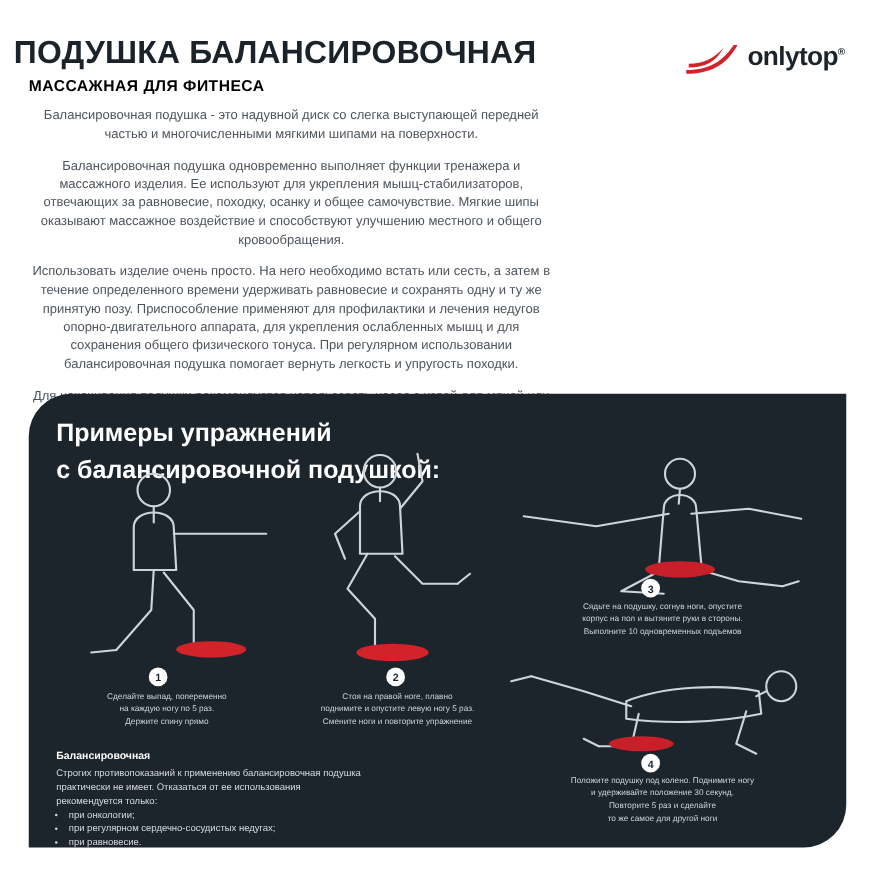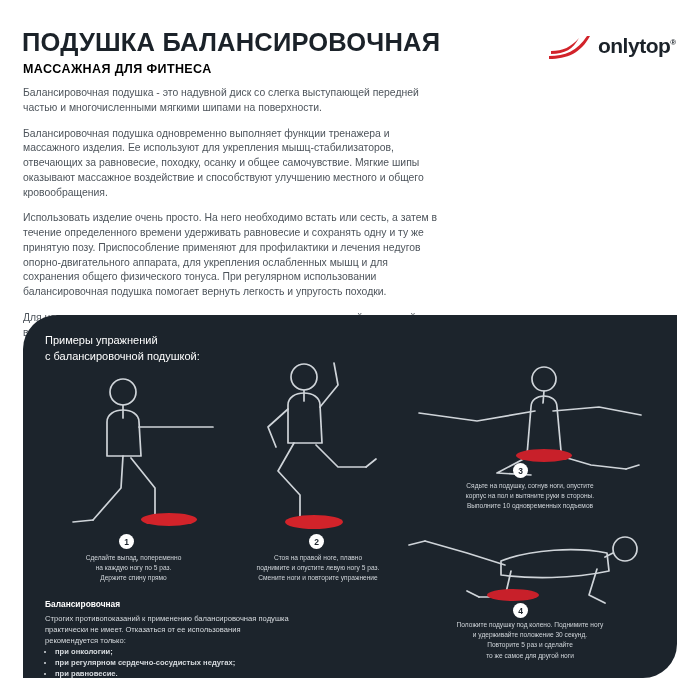--- a/index.html
+++ b/index.html
@@ -1,41 +1,41 @@
 <!DOCTYPE html>
 <html><head>
 <meta charset="utf-8">
 <style>
   html,body{margin:0;padding:0;background:#fff;}
   body{width:700px;height:700px;font-family:"Liberation Sans",sans-serif;overflow:hidden;}
   .page{position:relative;width:700px;height:700px;background:#ffffff;}
 
   
   .top{position:absolute;left:0;top:0;width:700px;height:318px;background:#fff;}
-  .title{position:absolute;left:22px;top:30px;font-size:25.5px;font-weight:bold;color:#1b2229;letter-spacing:0.2px;line-height:1;text-align:right;}
+  .title{position:absolute;left:11px;top:30px;font-size:25.5px;font-weight:bold;color:#1b2229;letter-spacing:0.2px;line-height:1;text-align:right;}
   .subtitle{position:absolute;left:23px;top:62px;font-size:12.5px;font-weight:bold;color:#000000;letter-spacing:0.4px;}
 
   .logo{position:absolute;right:24px;top:34px;display:flex;align-items:flex-start;}
   .logo-mark{width:44px;height:26px;position:relative;margin-right:5px;}
   .logo-text{font-size:21px;font-weight:bold;color:#1b2229;letter-spacing:-0.2px;}
   .logo-text .only{letter-spacing:-0.5px;}
   .logo-reg{font-size:8px;vertical-align:super;font-weight:bold;}
 
-  .body-copy{position:absolute;left:23px;top:86px;width:420px;color:#4d545b;font-size:10.4px;line-height:1.42;}
+  .body-copy{position:absolute;left:23px;top:86px;width:420px;color:#4d545b;font-size:10.4px;line-height:1.42;text-align:center;}
   .body-copy p{margin:0 0 11px 0;}
 
   
   .dark{position:absolute;left:23px;top:315px;width:654px;height:363px;background:#1c242c;
         border-top-left-radius:34px;border-bottom-right-radius:34px;overflow:hidden;}
-  .dark-title{position:absolute;left:22px;top:18px;color:#fff;font-size:11px;font-weight:normal;line-height:1.45;}
+  .dark-title{position:absolute;left:22px;top:18px;color:#fff;font-size:20px;font-weight:bold;line-height:1.45;}
 
   .contra{position:absolute;left:22px;top:283px;width:250px;color:#d7dbdf;font-size:7.6px;line-height:1.45;}
   .contra h4{margin:0 0 3px 0;font-size:8.4px;font-weight:bold;color:#ffffff;}
   .contra ul{margin:0;padding-left:10px;}
-  .contra li{margin:0;font-weight:bold;}
+  .contra li{margin:0;}
 
   .cap{position:absolute;color:#cfd4d9;font-size:6.6px;line-height:1.55;text-align:center;}
   .badge{position:absolute;width:15px;height:15px;border-radius:50%;background:#fff;color:#1c242c;
          font-size:8.5px;font-weight:bold;display:flex;align-items:center;justify-content:center;}
 
   .fig{position:absolute;}
   .pad{position:absolute;background:#d2232a;border-radius:50%;}
   .pad.e{background:#c8202a;}
 
   svg{display:block;overflow:visible;}

